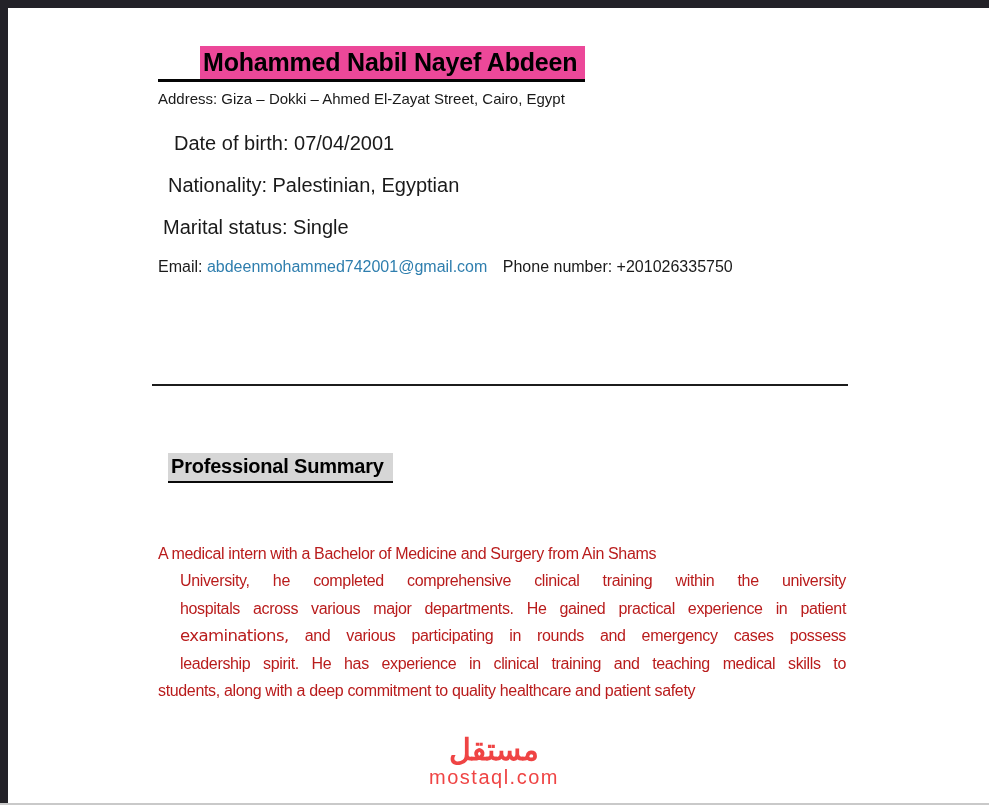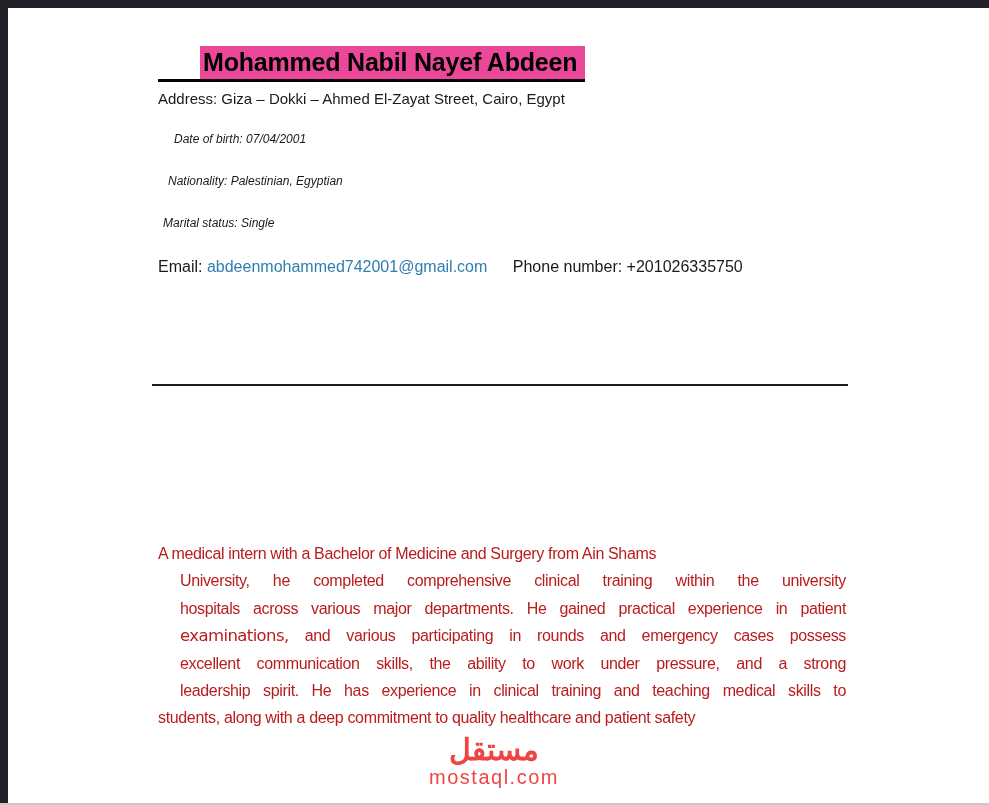--- a/index.html
+++ b/index.html
@@ -15,28 +15,28 @@
   .title-row {
     position:absolute; left:158px; top:46px; display:flex; align-items:stretch;
     border-bottom:3px solid #050505; z-index:2;
   }
   .title-lead { width:42px; }
   .title-hl { background:#ec4899; padding:2px 8px 2px 3px; }
   .title-text { font-weight:bold; font-size:25px; color:#000; white-space:nowrap; letter-spacing:-0.2px; }
 
   .address { position:absolute; left:158px; top:90px; font-size:15px; white-space:nowrap; z-index:2; }
 
-  .info { position:absolute; font-size:12px; white-space:nowrap; z-index:2;font-style:italic; }
+  .info { position:absolute; font-size:20px; white-space:nowrap; z-index:2; }
   .info-dob         { left:174px; top:132px; }
   .info-nationality { left:168px; top:174px; }
   .info-marital     { left:163px; top:216px; }
 
   .contact-line { position:absolute; left:158px; top:258px; font-size:16px; white-space:nowrap; z-index:2; }
   .email-link { color:#2e7eae; cursor:pointer; }
-  .phone { margin-left:21px; }
+  .phone { margin-left:11px; }
 
   .rule { position:absolute; left:152px; top:384px; width:696px; height:2px; background:#1c1c1c; z-index:2; }
 
   .heading-row { position:absolute; left:168px; top:453px; z-index:2; }
   .heading-hl {
     display:inline-block; background:#d6d6d6; padding:2px 9px 3px 3px;
     border-bottom:2.5px solid #0a0a0a; font-weight:bold; font-size:20px; color:#000;
     letter-spacing:-0.2px; white-space:nowrap;
   }
 
@@ -83,24 +83,26 @@
   <div class="info info-marital">Marital status: Single</div>
 
   <div class="contact-line">
     <span>Email:</span>
     <a class="email-link">abdeenmohammed742001@gmail.com</a>
     <span class="phone">Phone number: +201026335750</span>
   </div>
 
   <div class="rule"></div>
 
+  <div class="heading-row">
+    <span class="heading-hl">Professional Summary</span>
+  </div>
 
   <div class="summary">
     <div class="sline">A medical intern with a Bachelor of Medicine and Surgery from Ain Shams</div>
     <div class="sline just">University, he completed comprehensive clinical training within the university</div>
     <div class="sline just">hospitals across various major departments. He gained practical experience in patient</div>
     <div class="sline just"><span class="exam">examinations,</span> <span>and various participating in rounds and emergency cases possess</span></div>
-    <div class="sline just">excellent communication skills, the ability to work under pressure, and a strong</div>
     <div class="sline just">leadership spirit. He has experience in clinical training and teaching medical skills to</div>
     <div class="sline">students, along with a deep commitment to quality healthcare and patient safety</div>
   </div>
 
 </div>
 
 </body></html>

